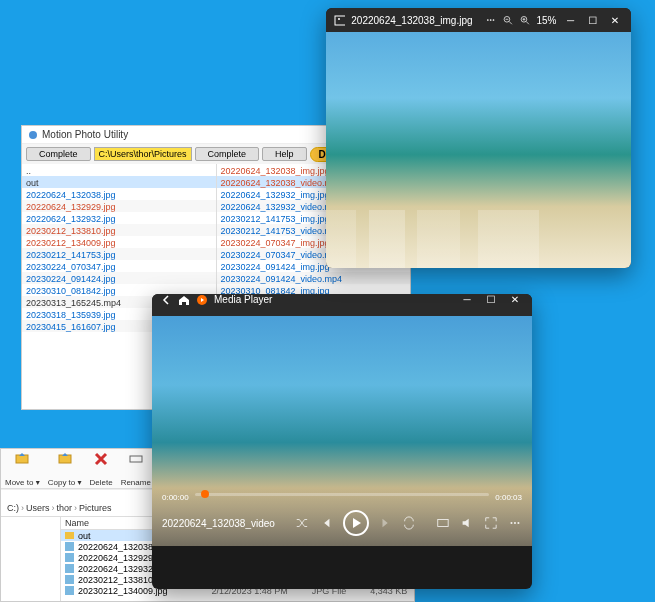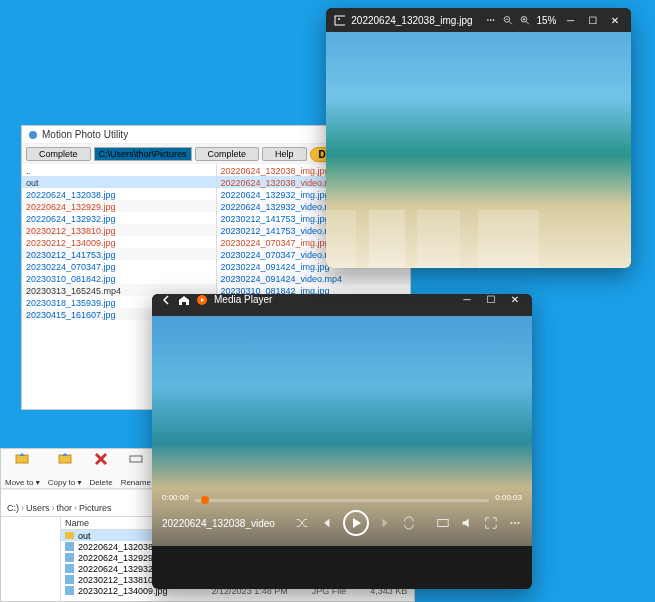--- a/index.html
+++ b/index.html
@@ -6,21 +6,21 @@
 body { width: 655px; height: 602px; background: #1a9fe8; position: relative; overflow: hidden; }
 
 
 .mpu {
   position: absolute; left: 21px; top: 125px; width: 390px; height: 285px;
   background: #fff; border: 1px solid #ccc; font-size: 10px;
 }
 .mpu-title { height: 18px; display: flex; align-items: center; padding: 0 6px; color: #333; border-bottom: 1px solid #eee; gap: 4px; }
 .mpu-toolbar { height: 20px; display: flex; align-items: center; padding: 2px 4px; gap: 3px; background: #f5f5f5; }
 .mpu-btn { background: #e0e0e0; border: 1px solid #aaa; padding: 1px 12px; font-size: 9px; cursor: pointer; border-radius: 2px; }
-.mpu-path { background: #0369a1; border: 1px solid #aaa; padding: 1px 4px; font-size: 9px; flex: 0 0 auto; }
+.mpu-path { background: #fde047; border: 1px solid #aaa; padding: 1px 4px; font-size: 9px; flex: 0 0 auto; }
 .mpu-donate { background: #ffc439; border: 1px solid #e0a800; padding: 1px 8px; font-size: 10px; cursor: pointer; border-radius: 8px; font-weight: bold; }
 .mpu-body { display: flex; height: calc(100% - 38px); }
 .mpu-left, .mpu-right { flex: 1; overflow-y: auto; }
 .mpu-left { border-right: 1px solid #ddd; }
 .mpu-row { padding: 1px 4px; height: 12px; line-height: 12px; font-size: 9px; white-space: nowrap; }
 .mpu-row.alt { background: #f7f7f7; }
 .mpu-row.sel { background: #cde6ff; }
 .mpu-row a { color: #0066cc; text-decoration: none; }
 .mpu-row .plain { color: #333; }
 
@@ -49,21 +49,21 @@
 .mplayer {
   position: absolute; left: 152px; top: 294px; width: 380px; height: 295px;
   background: #1a1a1a; border-radius: 6px; overflow: hidden; color: #fff; font-size: 10px;
   box-shadow: 0 8px 24px rgba(0,0,0,.4);
 }
 .mp-title { height: 22px; background: #2a2a2a; display: flex; align-items: flex-start; padding: 0 8px; gap: 6px; }
 .mp-title .spacer { flex: 1; }
 .mp-title .winbtn { width: 18px; text-align: center; cursor: pointer; font-size: 10px; }
 .mp-video { position: relative; height: 230px; background: linear-gradient(#4a9fd8 0%, #5fb8e0 30%, #2a8c9c 55%, #c8b88c 75%, #e8dcc0 100%); }
 .mp-overlay { position: absolute; left: 0; right: 0; bottom: 0; padding: 6px 10px 10px 10px; background: linear-gradient(transparent, rgba(0,0,0,.5)); }
-.mp-progress { display: flex; align-items: flex-end; gap: 6px; font-size: 8px; }
+.mp-progress { display: flex; align-items: flex-start; gap: 6px; font-size: 8px; }
 .mp-track { flex: 1; height: 3px; background: rgba(255,255,255,.3); position: relative; border-radius: 2px; }
 .mp-knob { position: absolute; left: 6px; top: -3px; width: 8px; height: 8px; border-radius: 50%; background: #ff6a00; }
 .mp-ctrlrow { display: flex; align-items: center; gap: 10px; margin-top: 8px; }
 .mp-ctrlrow .ttl { font-size: 10px; flex: 0 0 auto; }
 .mp-ctrlrow .grow { flex: 1; }
 .mp-icon { width: 14px; height: 14px; cursor: pointer; fill: #fff; opacity: .85; }
 .mp-play { width: 26px; height: 26px; border-radius: 50%; border: 2px solid #fff; display: flex; align-items: center; justify-content: center; cursor: pointer; }
 
 
 .photos {
@@ -98,20 +98,21 @@
     <div class="mpu-left">
       <div class="mpu-row"><span class="plain">..</span></div>
       <div class="mpu-row alt sel"><span class="plain">out</span></div>
       <div class="mpu-row"><a>20220624_132038.jpg</a></div>
       <div class="mpu-row alt"><a style="color:#d04a2a">20220624_132929.jpg</a></div>
       <div class="mpu-row"><a>20220624_132932.jpg</a></div>
       <div class="mpu-row alt"><a style="color:#d04a2a">20230212_133810.jpg</a></div>
       <div class="mpu-row"><a style="color:#d04a2a">20230212_134009.jpg</a></div>
       <div class="mpu-row alt"><a>20230212_141753.jpg</a></div>
       <div class="mpu-row"><a>20230224_070347.jpg</a></div>
+      <div class="mpu-row alt"><a>20230224_091424.jpg</a></div>
       <div class="mpu-row"><a>20230310_081842.jpg</a></div>
       <div class="mpu-row alt"><span class="plain">20230313_165245.mp4</span></div>
       <div class="mpu-row"><a>20230318_135939.jpg</a></div>
       <div class="mpu-row alt"><a>20230415_161607.jpg</a></div>
     </div>
     <div class="mpu-right">
       <div class="mpu-row"><a style="color:#d04a2a">20220624_132038_img.jpg</a></div>
       <div class="mpu-row alt sel"><a style="color:#d04a2a">20220624_132038_video.mp4</a></div>
       <div class="mpu-row"><a>20220624_132932_img.jpg</a></div>
       <div class="mpu-row alt"><a>20220624_132932_video.mp4</a></div>

